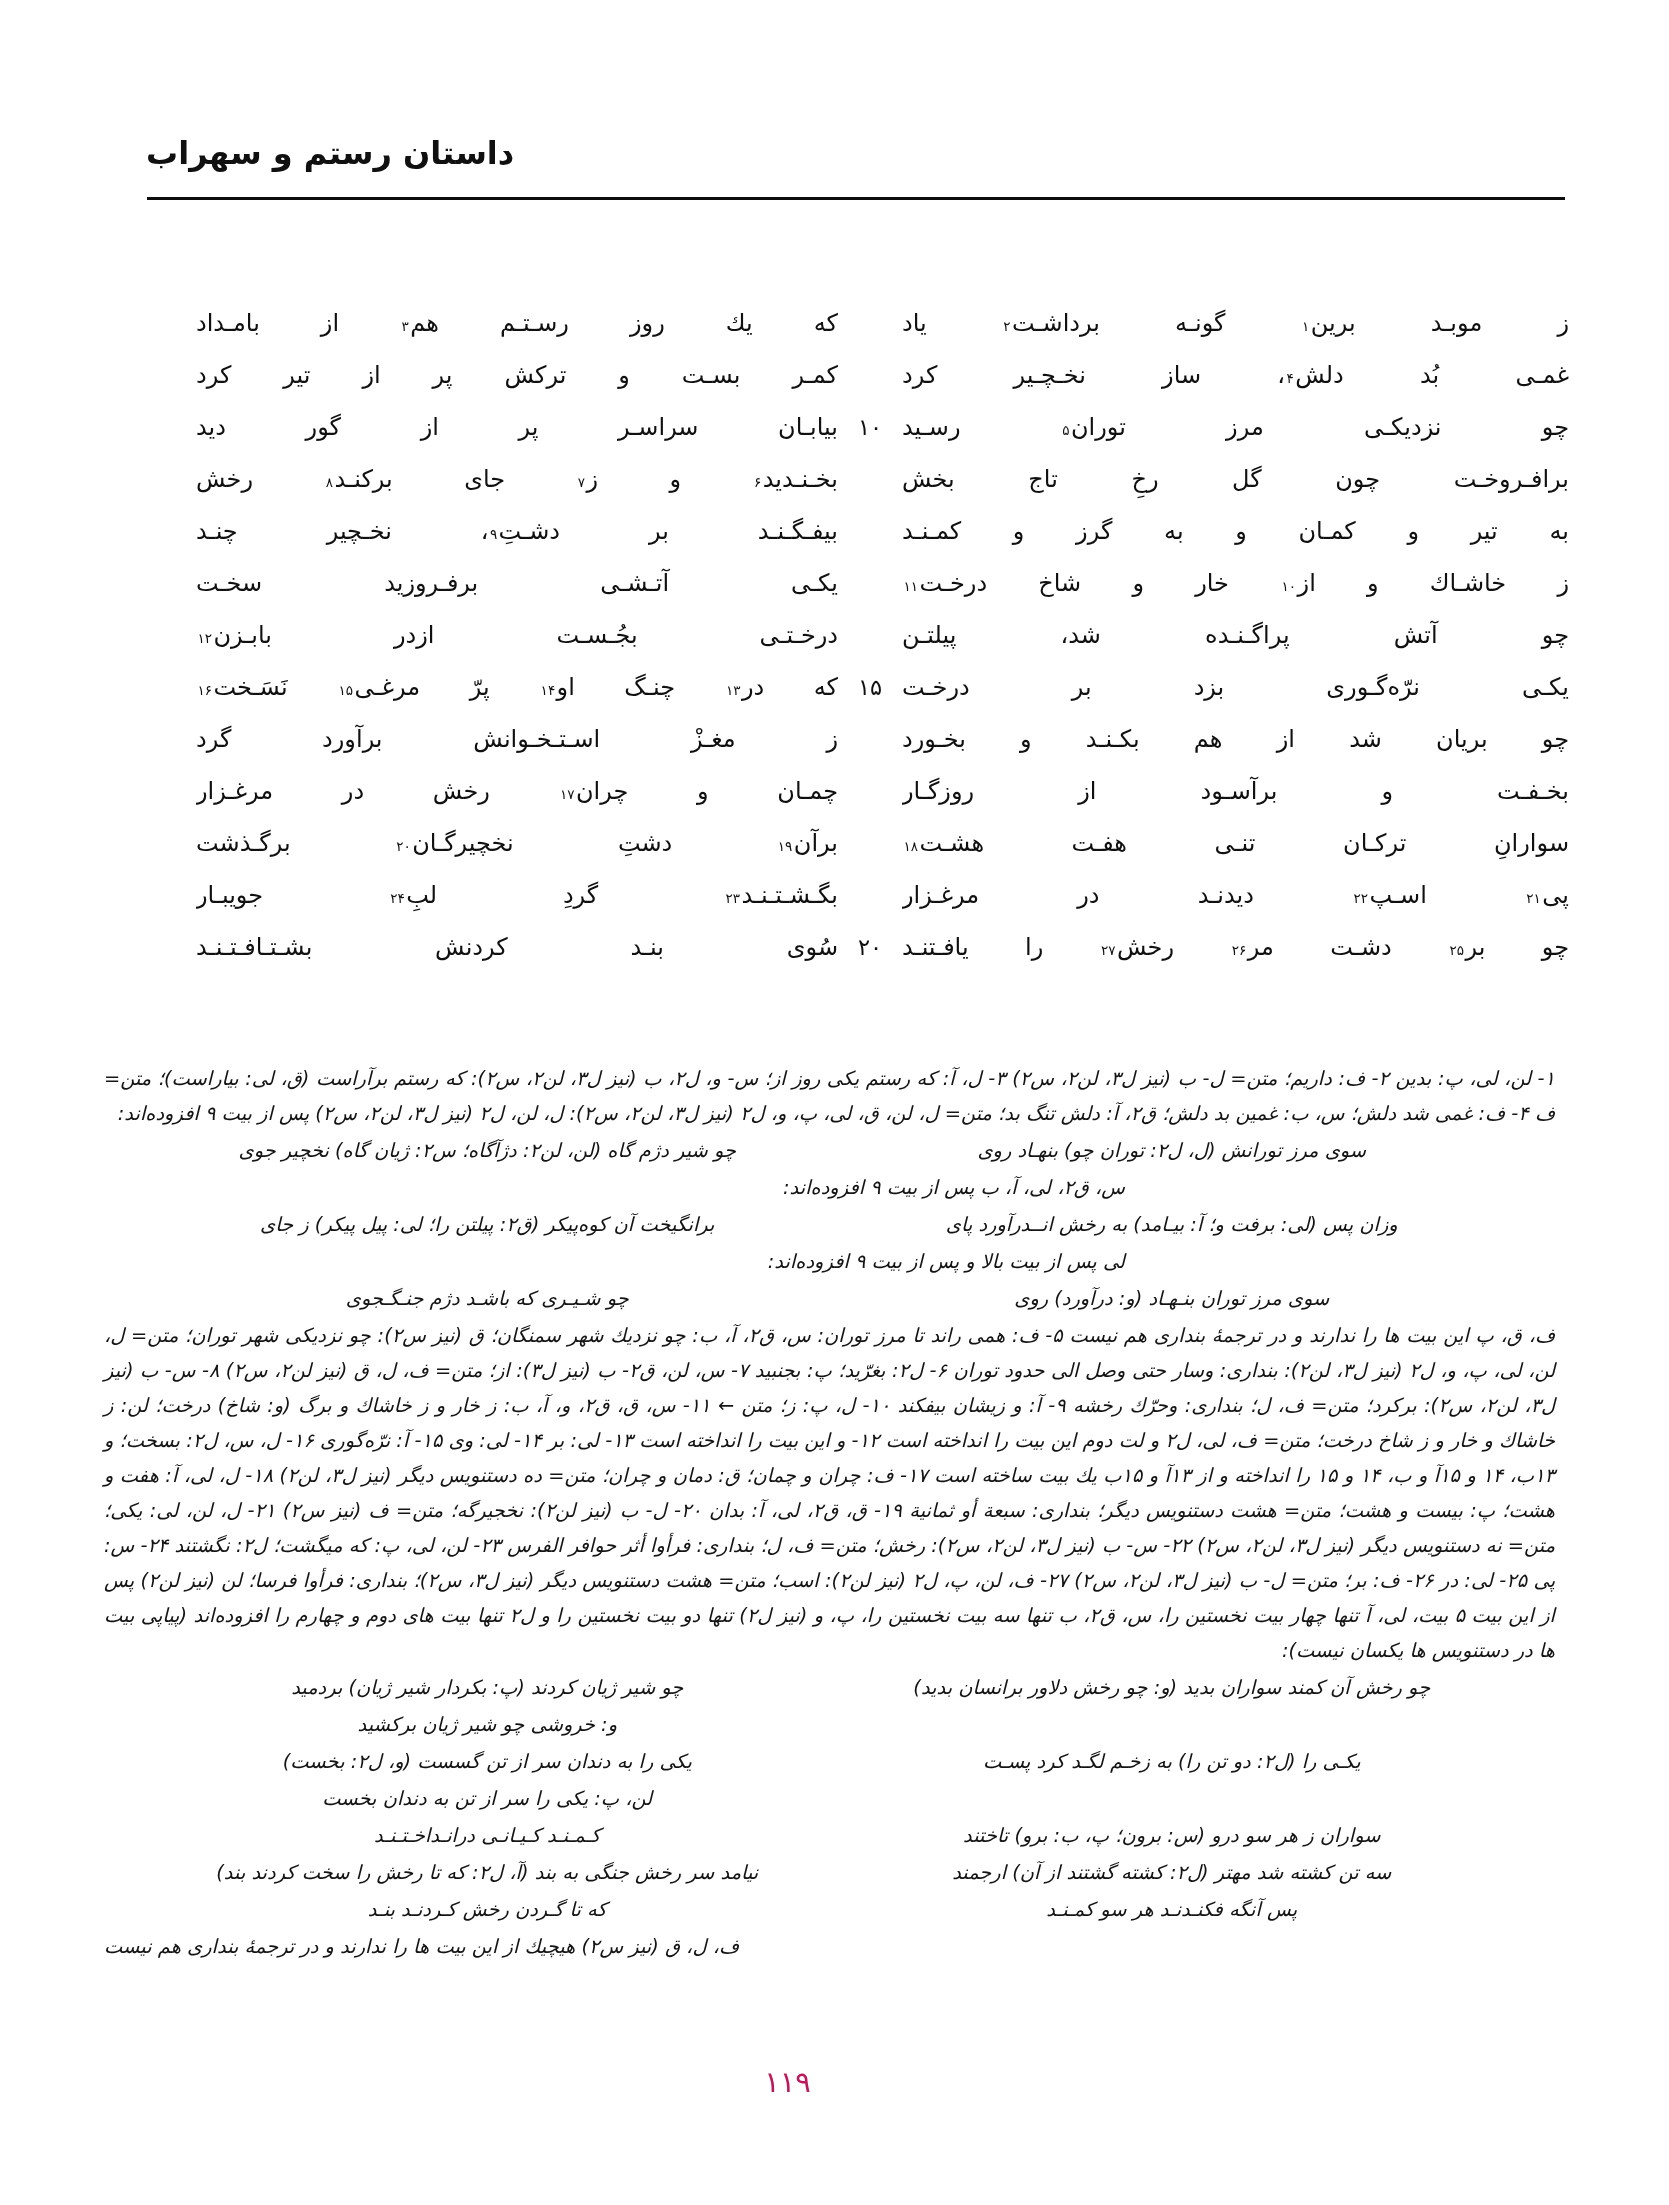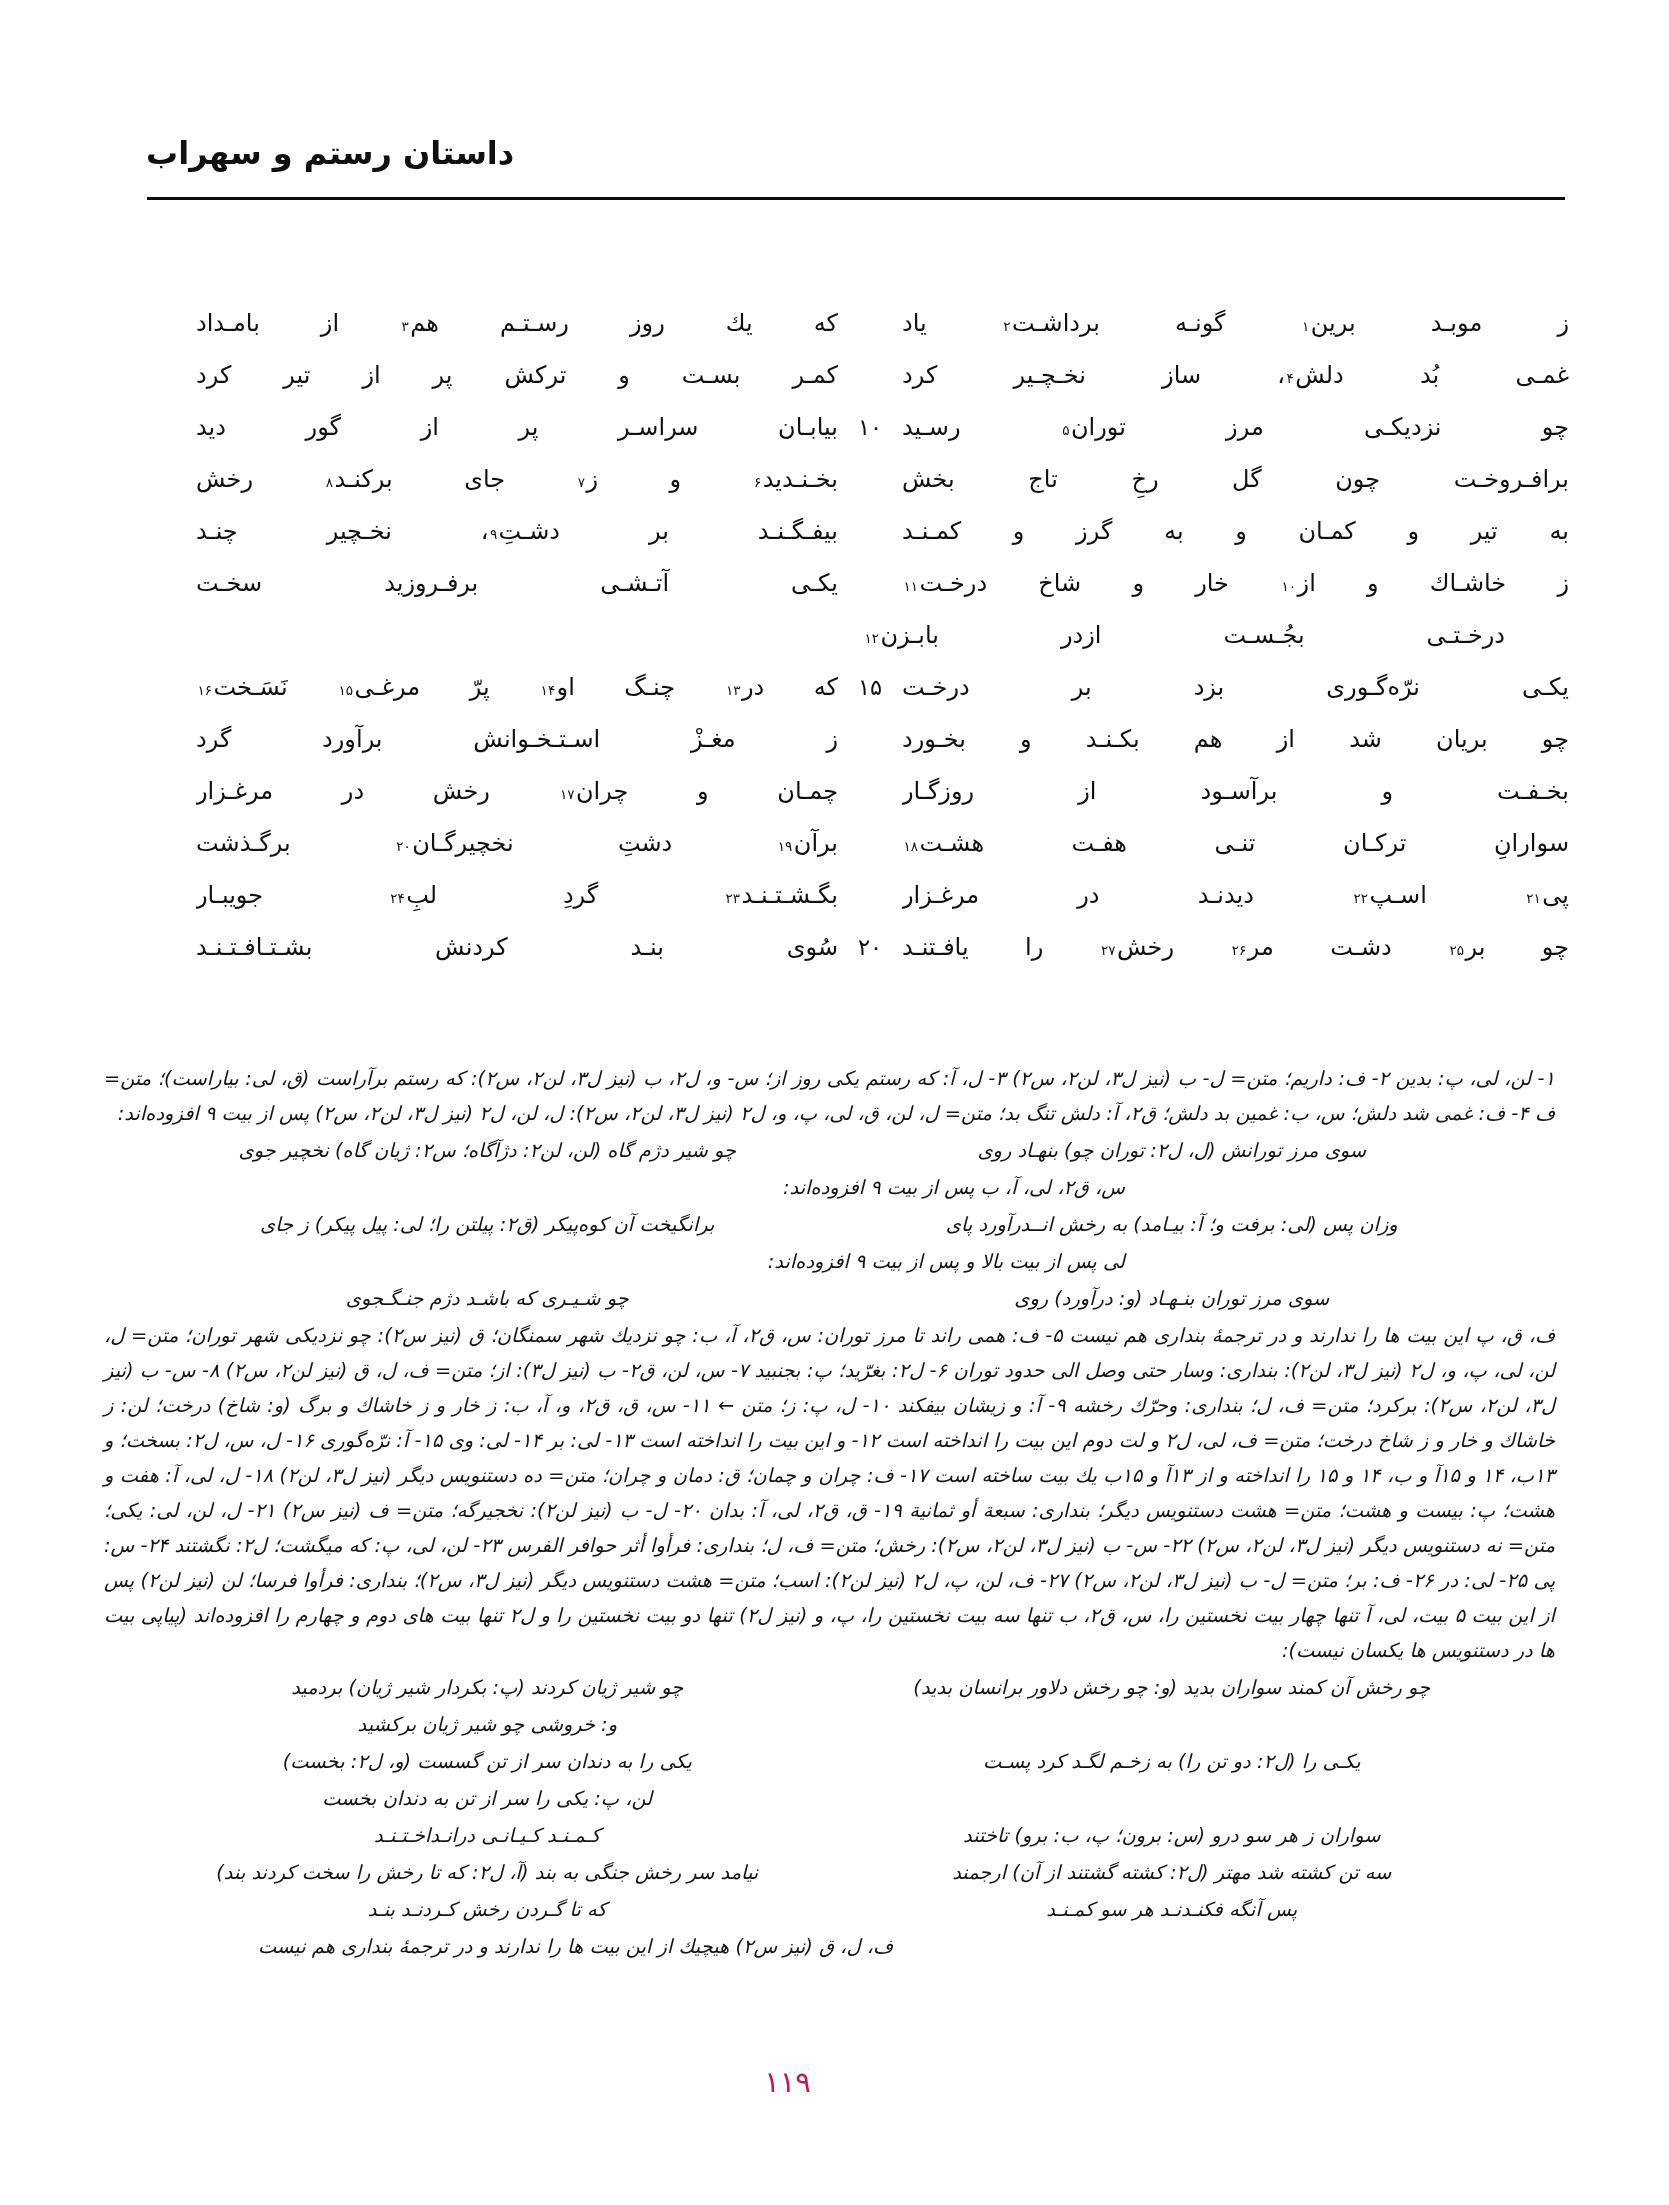--- a/index.html
+++ b/index.html
@@ -45,21 +45,21 @@
     position:absolute;top:1061px;right:114px;width:1451px;
     direction:rtl;font-size:19.4px;line-height:35px;color:#141414;font-style:italic;
   }
   .app-para{
     text-align:justify;text-justify:inter-word;
   }
   .app-note-line{
     padding-right:430px;text-align:right;
   }
   .app-final{
-    padding-right:508px;text-align:center;margin-top:1.4px;
+    padding-right:508px;text-align:left;margin-top:1.4px;
   }
   .app-couplet{
     display:flex;direction:rtl;margin:2px 0;
   }
   .app-couplet .chalf{
     flex:1 1 50%;text-align:center;white-space:nowrap;overflow:hidden;
   }
   .app-couplet .chalf.cr{padding-right:41px;}
   .app-couplet .chalf.cl{padding-left:41px;}
 
@@ -102,20 +102,21 @@
       <div class="hem r">به تیر و کمـان و به گرز و کمـنـد</div>
       <div class="vnum-slot"></div>
       <div class="hem l">بیفـگـنـد بر دشـتِ<sup>۹</sup>، نخـچیر چنـد</div>
     </div>
     <div class="vrow">
       <div class="hem r">ز خاشـاك و از<sup>۱۰</sup> خار و شاخ درخـت<sup>۱۱</sup></div>
       <div class="vnum-slot"></div>
       <div class="hem l">یکـی آتـشـی برفـروزید سخـت</div>
     </div>
     <div class="vrow">
+      <div class="hem r">چو آتش پراگـنـده شد، پیلتـن</div>
       <div class="vnum-slot"></div>
       <div class="hem l">درخـتـی بجُـسـت ازدر بابـزن<sup>۱۲</sup></div>
     </div>
     <div class="vrow">
       <div class="hem r">یکـی نرّه‌گـوری بزد بر درخـت</div>
       <div class="vnum-slot">۱۵</div>
       <div class="hem l">که در<sup>۱۳</sup> چنـگ او<sup>۱۴</sup> پرّ مرغـی<sup>۱۵</sup> نَسَـخت<sup>۱۶</sup></div>
     </div>
     <div class="vrow">
       <div class="hem r">چو بریان شد از هم بکـنـد و بخـورد</div>

